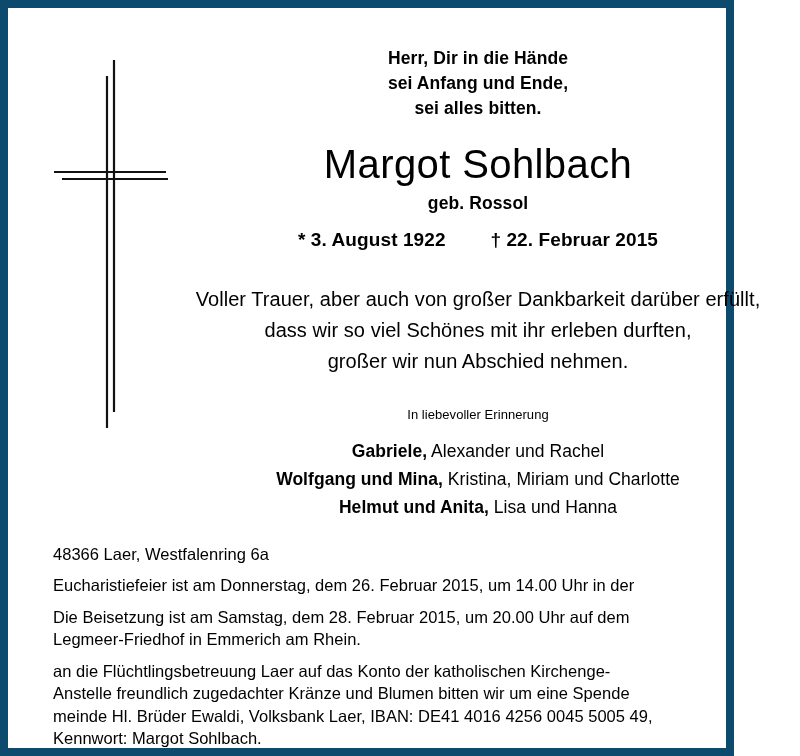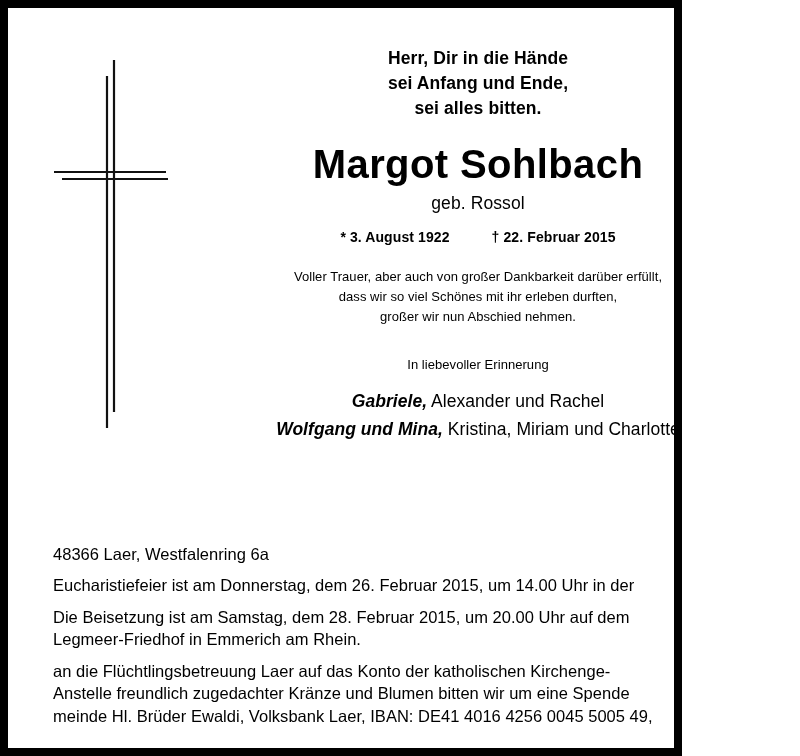--- a/index.html
+++ b/index.html
@@ -11,24 +11,24 @@
     width: 800px;
     height: 756px;
     font-family: "Liberation Sans", sans-serif;
     color: #000000;
     overflow: hidden;
   }
 
   #obituary-notice {
     position: relative;
     box-sizing: border-box;
-    width: 682px;
+    width: 734px;
     height: 756px;
     background: #15803d;
-    border: 8px solid #000000;
+    border: 8px solid #0c4a6e;
   }
 
   .inner {
     position: relative;
     box-sizing: border-box;
     width: 100%;
     height: 100%;
     background: #ffffff;
     padding: 0;
   }
@@ -56,62 +56,62 @@
     font-size: 17.5px;
     font-weight: bold;
     line-height: 1.42;
     letter-spacing: 0.1px;
   }
   .verse div { white-space: nowrap; }
 
   .deceased-name {
     margin-top: 22px;
     font-size: 40px;
-    font-weight: bold;
+    font-weight: normal;
     letter-spacing: 0.4px;
     line-height: 1.05;
   }
 
   .maiden-name {
     margin-top: 8px;
     font-size: 17.5px;
-    font-weight: normal;
+    font-weight: bold;
     letter-spacing: 0.1px;
   }
 
   .life-dates {
     margin-top: 15px;
-    font-size: 14px;
+    font-size: 19px;
     font-weight: bold;
     letter-spacing: 0.1px;
   }
   .life-dates .date-gap { display: inline-block; width: 34px; }
 
   .tribute {
-    margin-top: 22px;
-    font-size: 13px;
+    margin-top: 33px;
+    font-size: 20px;
     line-height: 1.55;
     letter-spacing: 0.05px;
   }
   .tribute div { white-space: nowrap; }
 
   .remembrance-heading {
     margin-top: 30px;
     font-size: 13px;
     letter-spacing: 0.05px;
   }
 
   .mourners {
     margin-top: 15px;
     font-size: 17.5px;
     line-height: 1.62;
     letter-spacing: 0.05px;
   }
   .mourners .family-line { white-space: nowrap; }
-  .mourners .lead { font-weight: bold; font-style: italic; }
+  .mourners .lead { font-weight: bold; }
 
   
   .details {
     position: absolute;
     left: 45px;
     top: 535px;
     width: 712px;
     text-align: left;
     font-size: 16.5px;
     line-height: 1.36;
@@ -162,20 +162,23 @@
 
       <div class="remembrance-heading">In liebevoller Erinnerung</div>
 
       <div class="mourners">
         <div class="family-line">
           <span class="lead">Gabriele,</span><span> Alexander und Rachel</span>
         </div>
         <div class="family-line">
           <span class="lead">Wolfgang und Mina,</span><span> Kristina, Miriam und Charlotte</span>
         </div>
+        <div class="family-line">
+          <span class="lead">Helmut und Anita,</span><span> Lisa und Hanna</span>
+        </div>
       </div>
 
     </div>
 
     <div class="details">
 
       <div class="para">
         <div class="line">48366 Laer, Westfalenring 6a</div>
       </div>
 
@@ -185,18 +188,19 @@
 
       <div class="para">
         <div class="line">Die Beisetzung ist am Samstag, dem 28. Februar 2015, um 20.00 Uhr auf dem</div>
         <div class="line">Legmeer-Friedhof in Emmerich am Rhein.</div>
       </div>
 
       <div class="para">
         <div class="line">an die Flüchtlingsbetreuung Laer auf das Konto der katholischen Kirchenge-</div>
         <div class="line">Anstelle freundlich zugedachter Kränze und Blumen bitten wir um eine Spende</div>
         <div class="line">meinde Hl. Brüder Ewaldi, Volksbank Laer, IBAN: DE41 4016 4256 0045 5005 49,</div>
+        <div class="line">Kennwort: Margot Sohlbach.</div>
       </div>
 
     </div>
 
   </div>
 </div>
 
 </body></html>

